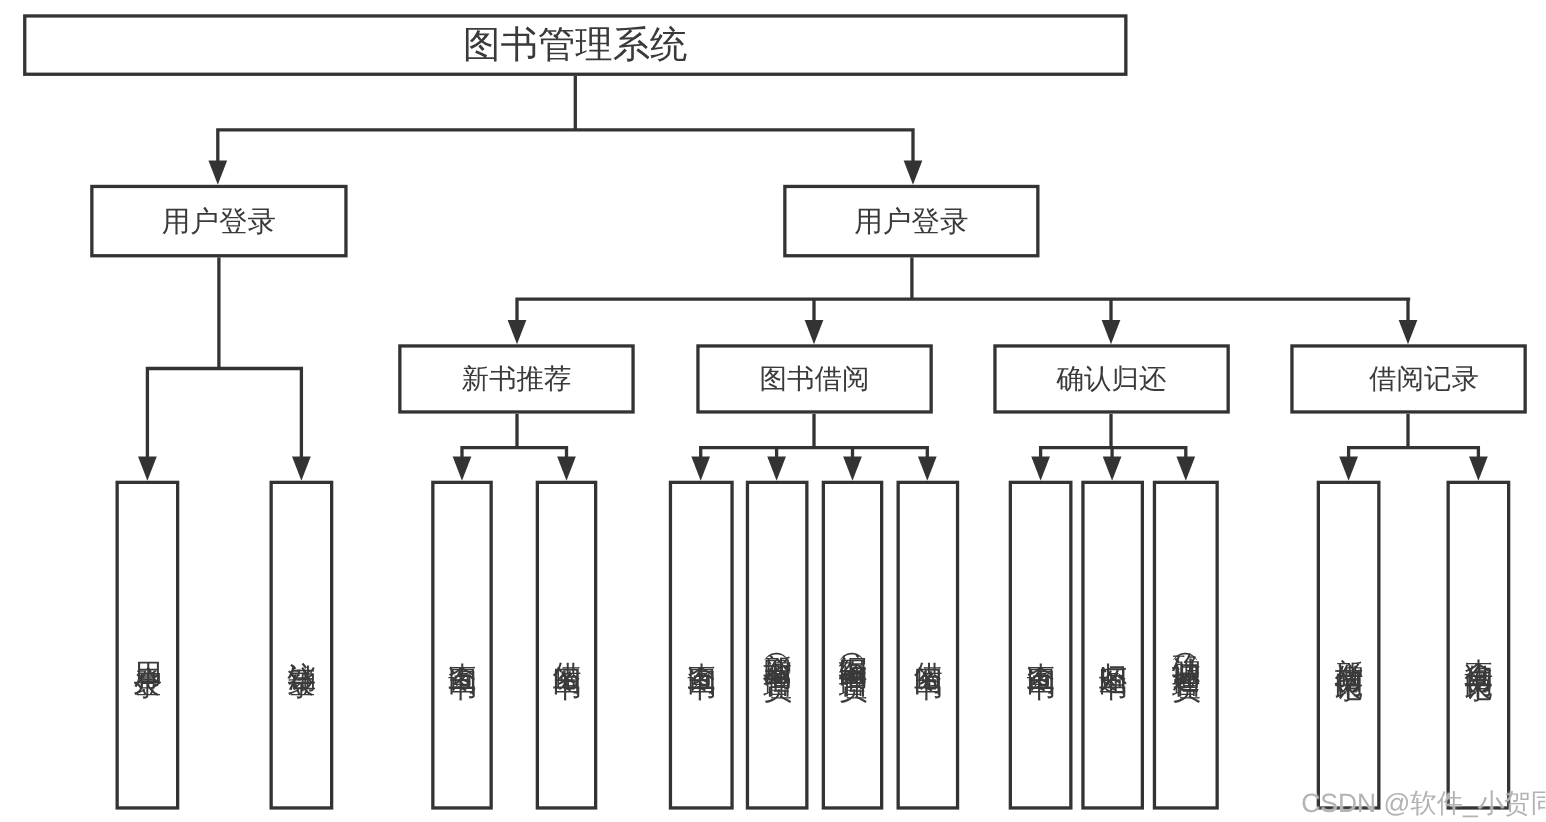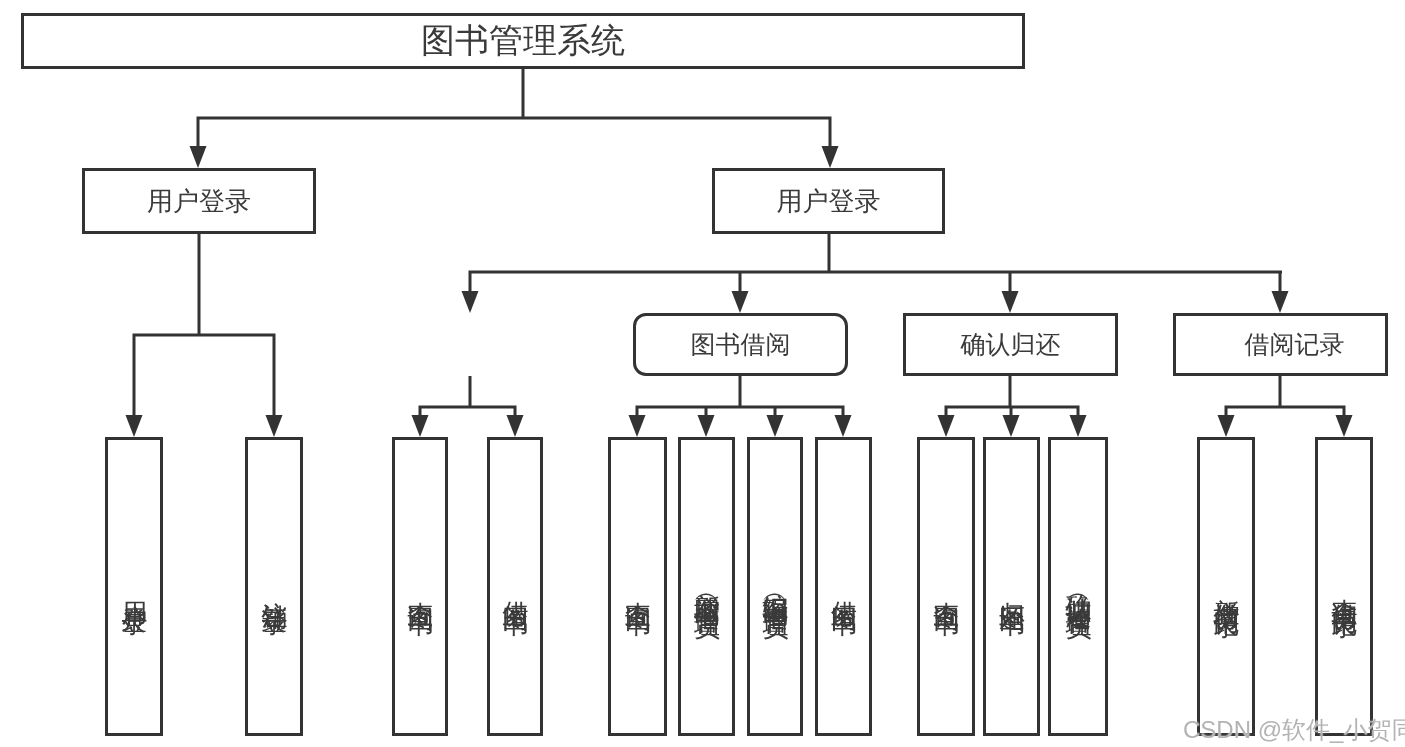--- a/index.html
+++ b/index.html
@@ -107,21 +107,24 @@
     <span>图书管理系统</span>
   </div>
 
   <div class="node lvl2" style="left:82px;width:234px;">
     <span>用户登录</span>
   </div>
   <div class="node lvl2" style="left:712px;width:233px;">
     <span>用户登录</span>
   </div>
 
-  <div class="node lvl3" style="left:633px;border-radius:13px;">
+  <div class="node lvl3" style="left:362px;">
+    <span>新书推荐</span>
+  </div>
+  <div class="node lvl3" style="left:633px;">
     <span>图书借阅</span>
   </div>
   <div class="node lvl3" style="left:903px;">
     <span>确认归还</span>
   </div>
   <div class="node lvl3" style="left:1173px;padding-left:28px;">
     <span>借阅记录</span>
   </div>
 
   <div class="node leaf" style="left:105px;width:58px;">

